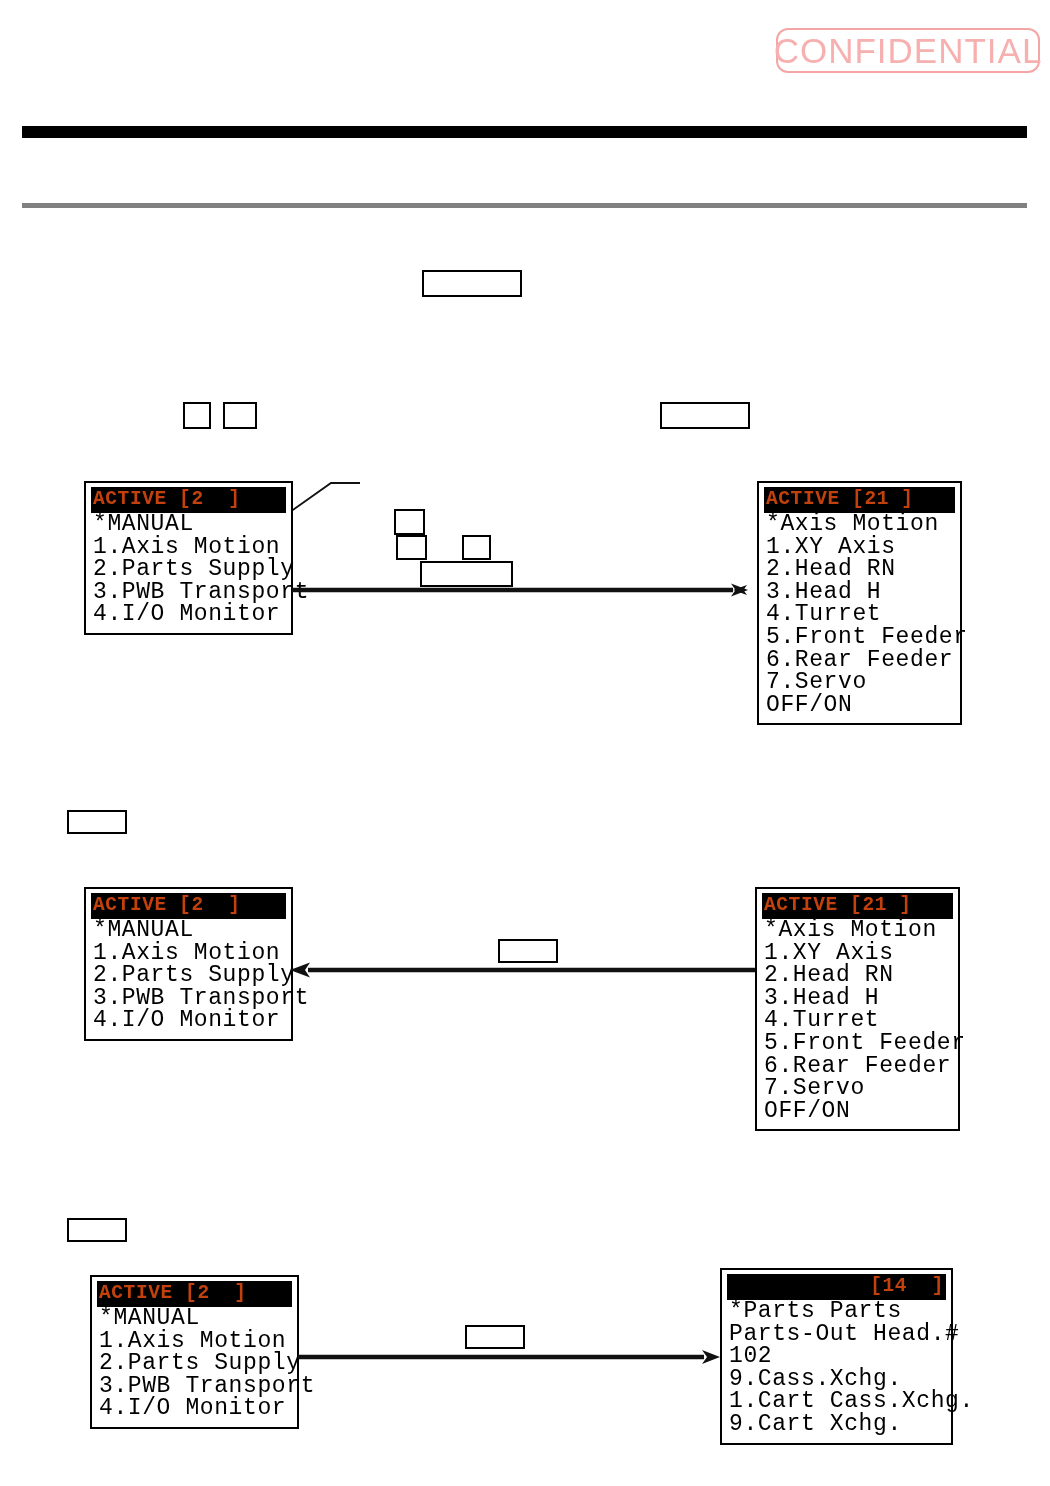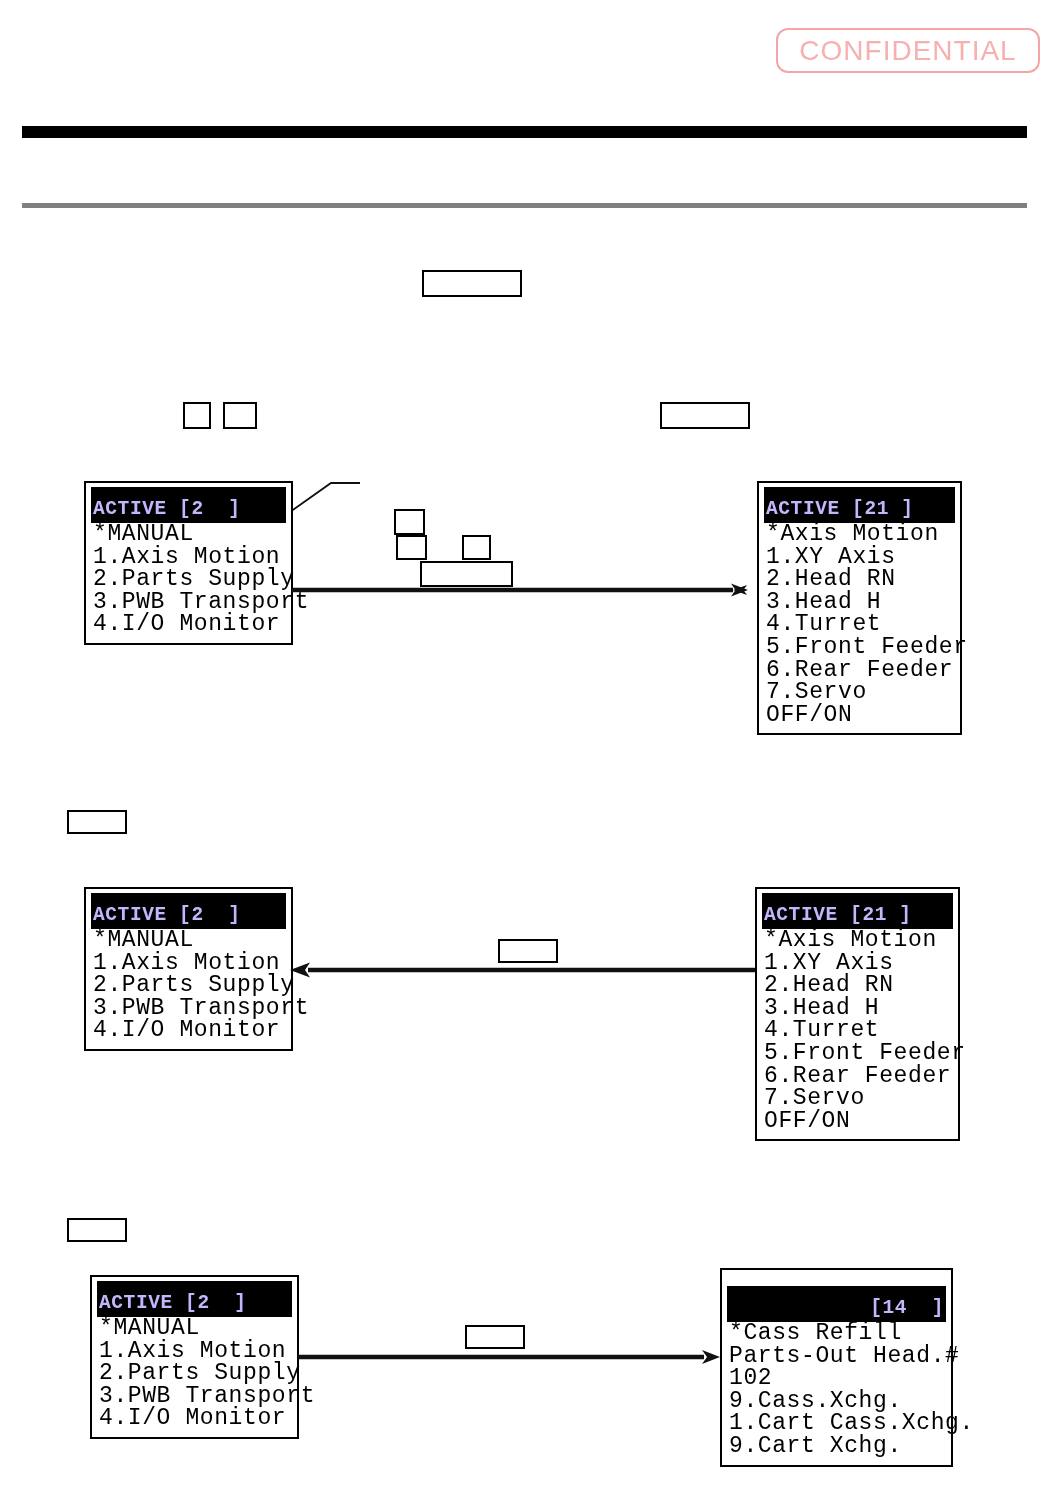--- a/index.html
+++ b/index.html
@@ -17,21 +17,21 @@
 
   
   .stamp {
     position: absolute;
     left: 776px; top: 28px;
     width: 264px; height: 45px;
     border: 2.5px solid #f4a6a6;
     border-radius: 12px;
     color: #f7b0b0;
     font-family: "Liberation Sans", sans-serif;
-    font-size: 28px;
+    font-size: 35px;
     letter-spacing: 1px;
     display: flex;
     align-items: center;
     justify-content: center;
     white-space: nowrap;
   }
 
   .rule-black {
     position: absolute;
     left: 22px; top: 126px;
@@ -55,29 +55,29 @@
   
   .lcd {
     position: absolute;
     border: 2.5px solid #000000;
     background: #ffffff;
     padding: 4px 5px 7px 5px;
     font-family: "Liberation Mono", "DejaVu Sans Mono", monospace;
   }
   .lcd-header {
     background: #000000;
-    color: #c4b5fd;
+    color: #c2410c;
     font-weight: bold;
     font-size: 19.5px;
     line-height: 23px;
     letter-spacing: 0.6px;
     white-space: pre;
-    padding: 11px 2px 2px 2px;
-  }
-  .lcd-header.right { text-align: right; margin-top: 12px; }
+    padding: 1px 2px 2px 2px;
+  }
+  .lcd-header.right { text-align: right; }
   .lcd-line {
     color: #000000;
     font-size: 23px;
     line-height: 22.6px;
     letter-spacing: 0.6px;
     white-space: pre;
     padding-left: 2px;
   }
 
   
@@ -194,19 +194,19 @@
 
 <div class="connector" style="left:296px; top:1345px; width:425px; height:24px;">
   <svg width="425" height="24" viewBox="0 0 425 24">
     <path d="M2,12 L408,12" stroke="#111111" stroke-width="4.5" fill="none"></path>
     <path d="M424,12 L406,5 L411,12 L406,19 Z" fill="#111111"></path>
   </svg>
 </div>
 
 <div class="lcd" style="left:720px; top:1268px; width:233px;">
   <div class="lcd-header right">       [14  ]</div>
-  <div class="lcd-line">*Cass Refill</div>
+  <div class="lcd-line">*Parts Parts</div>
   <div class="lcd-line">Parts-Out Head.#</div>
   <div class="lcd-line">102</div>
   <div class="lcd-line">9.Cass.Xchg.</div>
   <div class="lcd-line">1.Cart Cass.Xchg.</div>
   <div class="lcd-line">9.Cart Xchg.</div>
 </div>
 
 </body></html>

